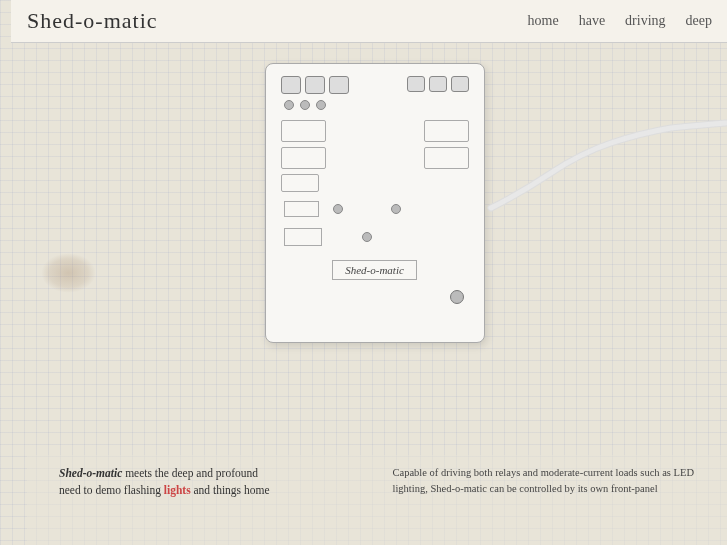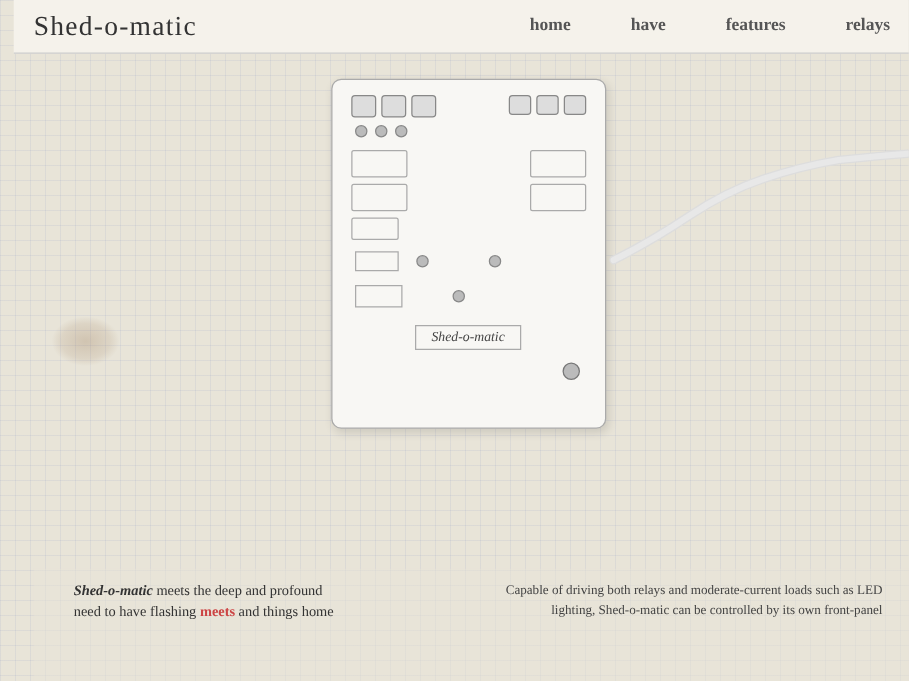--- a/index.html
+++ b/index.html
@@ -45,23 +45,22 @@
 
     .site-title {
       font-size: 22px;
       font-weight: normal;
       color: #333;
       letter-spacing: 1px;
     }
 
     .nav {
       display: flex;
-      gap: 48px;
+      gap: 20px;
       margin-right: 10px;
-      font-weight: bold;
     }
 
     .nav-item {
       font-size: 14px;
       color: #555;
       cursor: pointer;
       text-decoration: none;
     }
 
     
@@ -280,21 +279,20 @@
     .bottom-left .highlight-link {
       color: #c44;
       font-weight: bold;
     }
 
     .bottom-right {
       flex: 1;
       font-size: 10.5px;
       line-height: 1.5;
       color: #444;
-      text-align: right;
     }
 
     
     .wire-overlay {
       position: absolute;
       top: 0;
       left: 0;
       width: 100%;
       height: 100%;
       pointer-events: none;
@@ -304,22 +302,22 @@
 </head>
 <body>
 
 <div class="page-content">
 
   <div class="header">
     <div class="site-title">Shed-o-matic</div>
     <nav class="nav">
       <a class="nav-item">home</a>
       <a class="nav-item">have</a>
-      <a class="nav-item">features</a>
-      <a class="nav-item">relays</a>
+      <a class="nav-item">driving</a>
+      <a class="nav-item">deep</a>
     </nav>
   </div>
 
   <div class="main">
 
     <svg class="wire-overlay">
 
       <path d="M 258 340 Q 220 370 190 400 Q 160 430 130 450 Q 100 460 70 455 Q 50 455 30 460" stroke="#ddd" stroke-width="6" fill="none" stroke-linecap="round"></path>
       <path d="M 258 340 Q 220 370 190 400 Q 160 430 130 450 Q 100 460 70 455 Q 50 455 30 460" stroke="#ccc" stroke-width="4" fill="none" stroke-linecap="round"></path>
 
@@ -384,18 +382,18 @@
       </div>
     </div>
 
     <div class="coffee-stain"></div>
 
   </div>
 
   <div class="bottom-text">
     <div class="bottom-left">
       <span class="highlight">Shed-o-matic</span><span> meets the deep and profound</span><br>
-      <span>need to have flashing </span><span class="highlight-link">meets</span><span> and things home</span>
+      <span>need to demo flashing </span><span class="highlight-link">lights</span><span> and things home</span>
     </div>
     <div class="bottom-right">Capable of driving both relays and moderate-current loads such as LED lighting, Shed-o-matic can be controlled by its own front-panel</div>
   </div>
 
 </div>
 
 </body></html>

